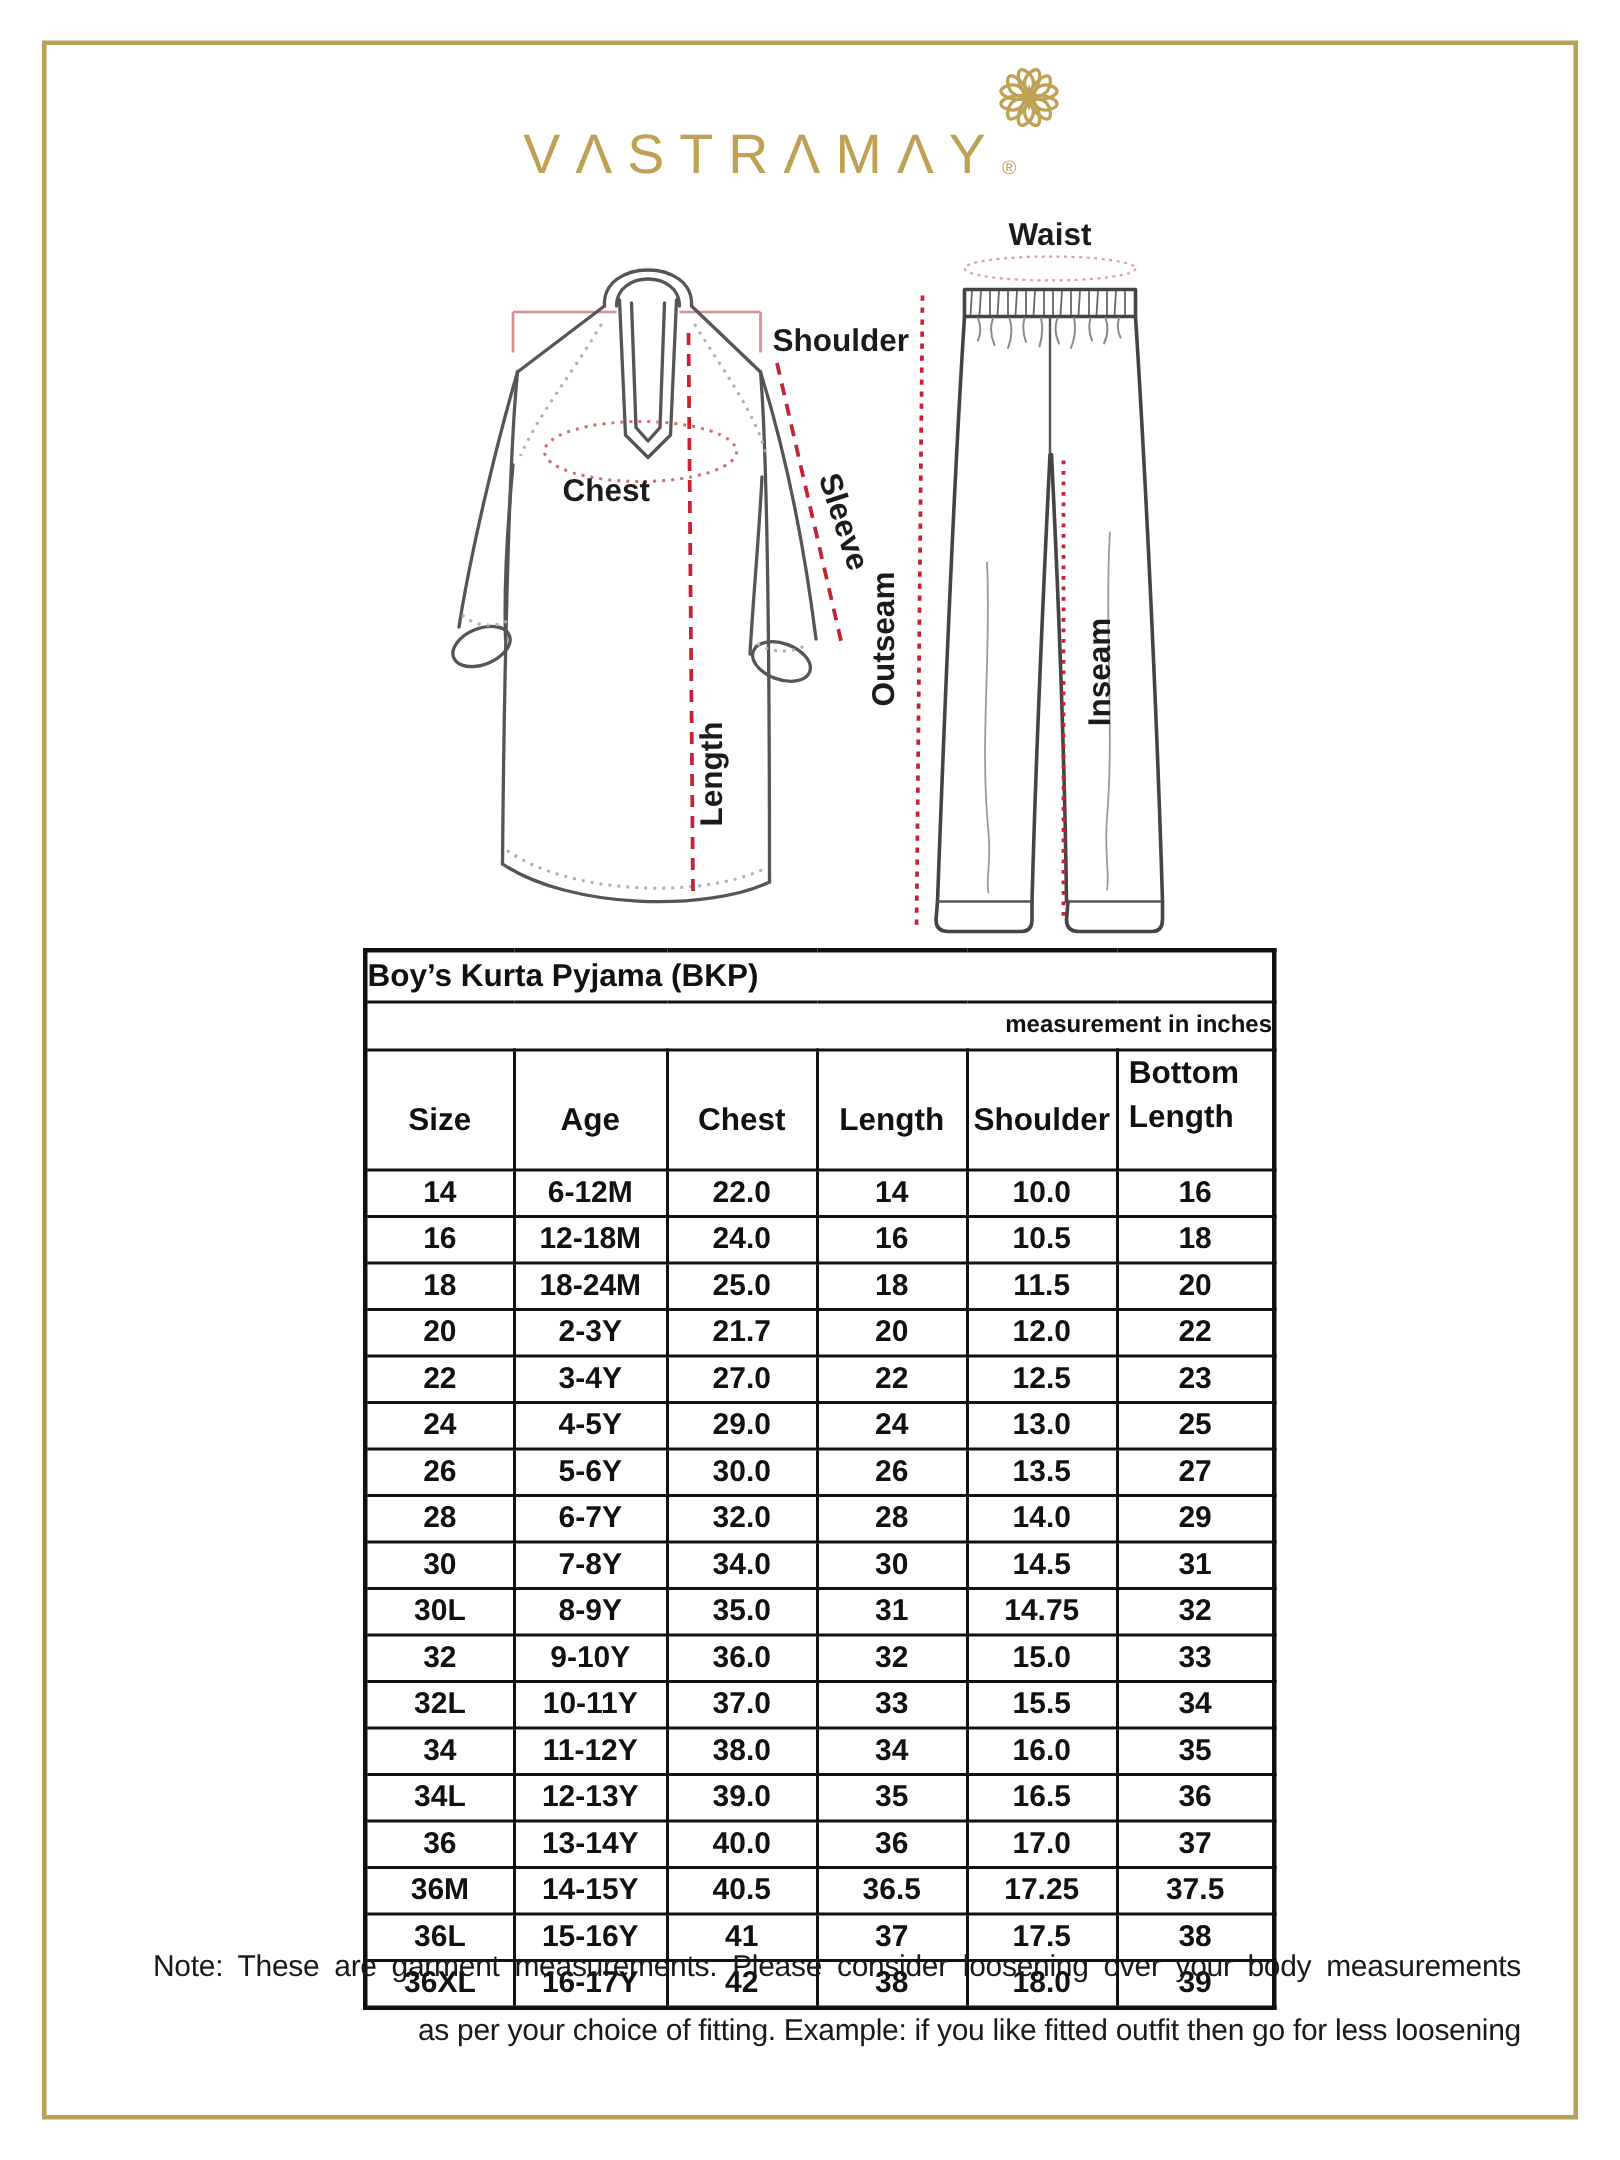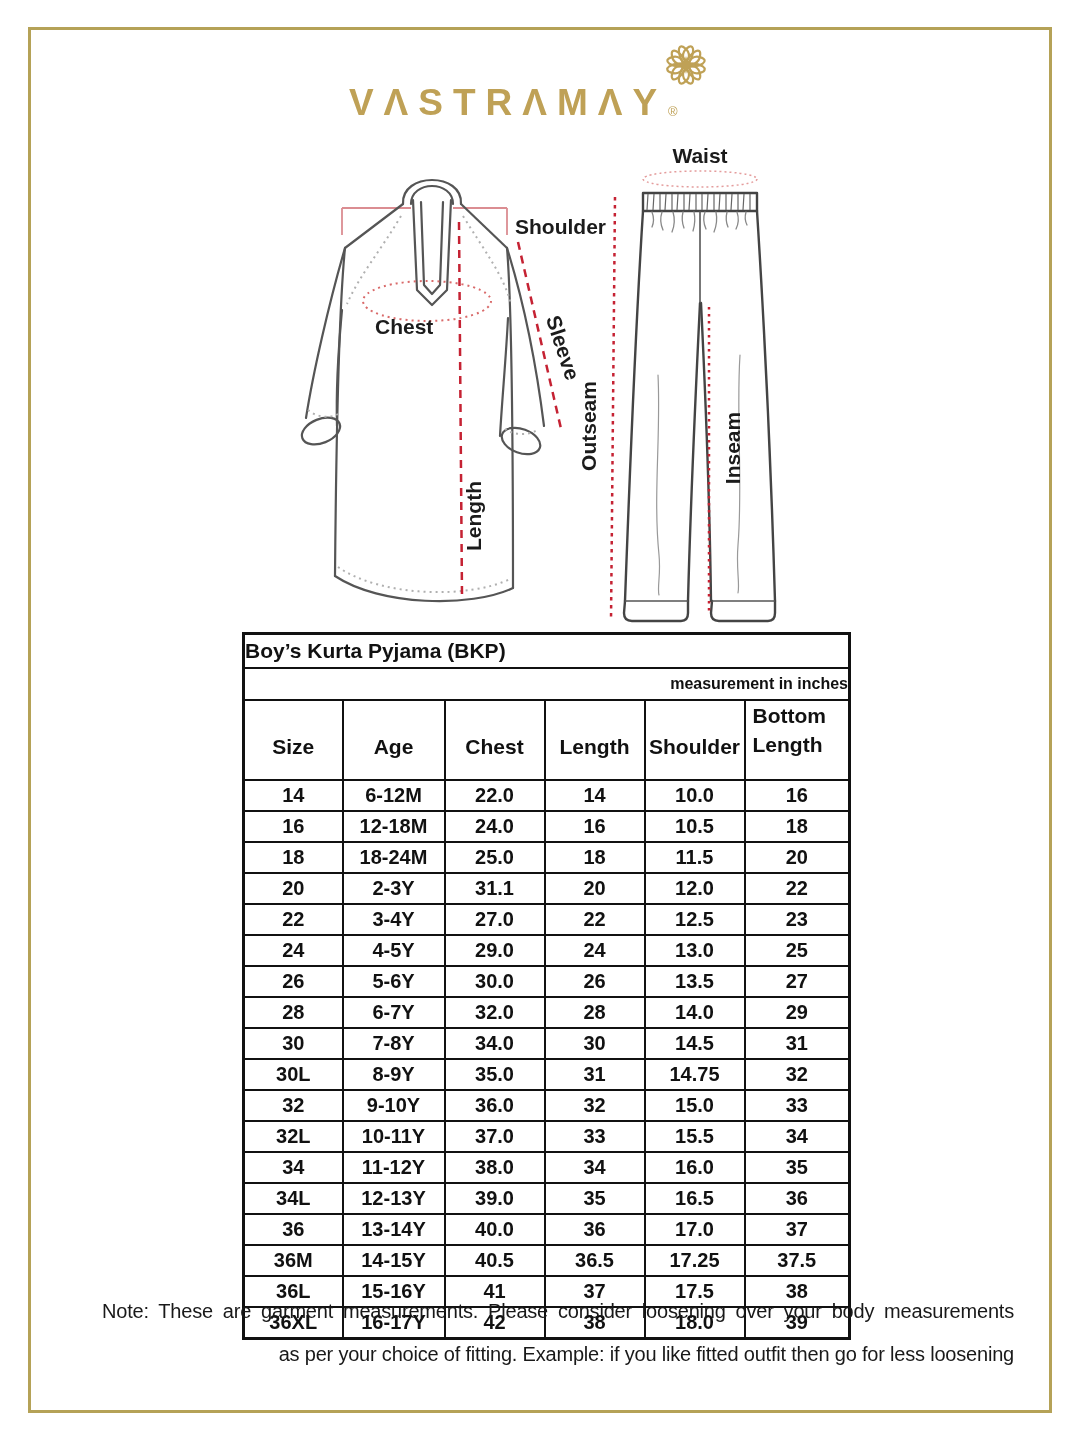--- a/index.html
+++ b/index.html
@@ -7,21 +7,21 @@
     width:1080px;height:1440px;position:relative;background:#ffffff;
     font-family:"Liberation Sans", sans-serif;overflow:hidden;
   }
   .frame{
     position:absolute;left:28px;top:27px;right:28px;bottom:27px;
     border:3px solid #b5a257;pointer-events:none;
   }
   
   .logo-text{
     position:absolute;top:82px;left:0;right:64px;display:block;
-    text-align:center;font-size:37px;font-weight:700;letter-spacing:10px;
+    text-align:center;font-size:37px;font-weight:400;letter-spacing:10px;
     color:#bfa156;
   }
   .logo-reg{
     position:absolute;left:668px;top:104px;font-size:13px;color:#bfa156;
   }
   .ornament{position:absolute;left:650px;top:33px;width:72px;height:64px;}
   
   .kurta-svg{position:absolute;left:285px;top:138px;width:322px;height:492px;}
   .pyjama-svg{position:absolute;left:578px;top:135px;width:322px;height:500px;}
   .dlabel{
@@ -208,21 +208,21 @@
     <td>18-24M</td>
     <td>25.0</td>
     <td>18</td>
     <td>11.5</td>
     <td>20</td>
   </tr>
 
   <tr>
     <td>20</td>
     <td>2-3Y</td>
-    <td>31.1</td>
+    <td>21.7</td>
     <td>20</td>
     <td>12.0</td>
     <td>22</td>
   </tr>
 
   <tr>
     <td>22</td>
     <td>3-4Y</td>
     <td>27.0</td>
     <td>22</td>

